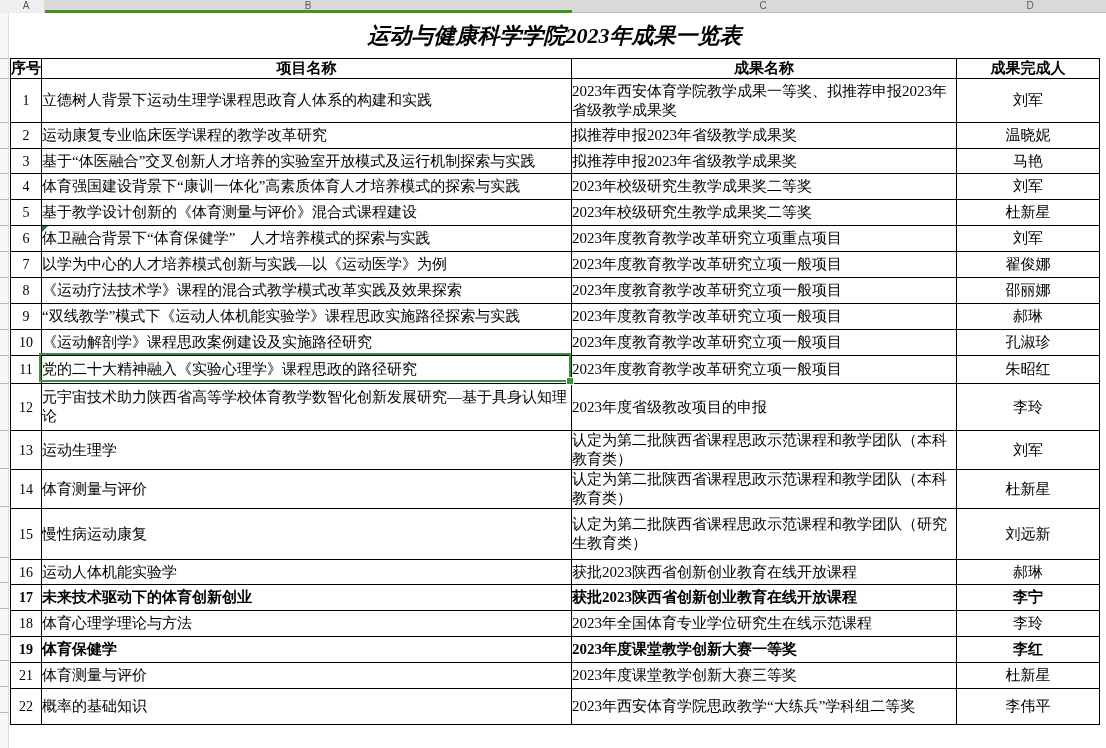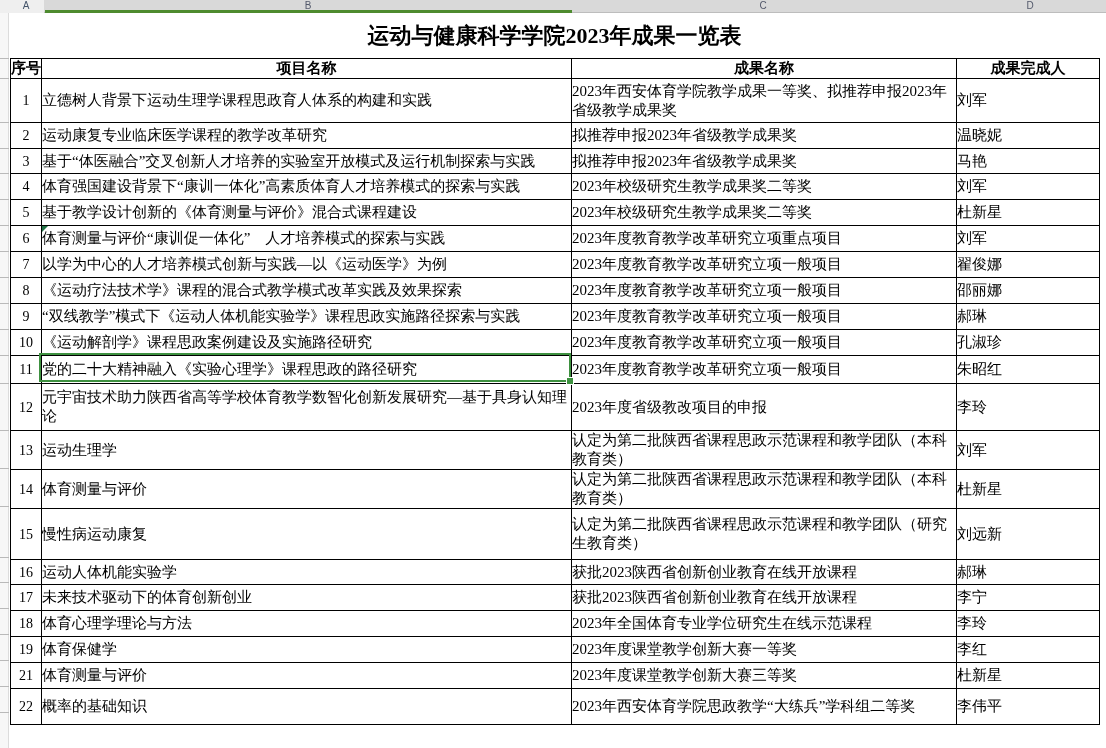--- a/index.html
+++ b/index.html
@@ -18,36 +18,36 @@
   .col-letter.c{left:748px;}
   .col-letter.d{left:1015px;}
   .col-b-underline{position:absolute;left:45px;top:10px;width:527px;height:3px;}
   
   .row-strip{position:absolute;left:0;top:13px;width:9px;height:735px;background:#f7f7f7;border-right:1px solid #dcdcdc;box-sizing:border-box;}
   .row-strip .sep{position:absolute;left:0;width:9px;height:1px;background:#b9b9b9;}
   
   .sheet-title{
     position:absolute;left:10px;top:13px;width:1089px;height:45px;
     line-height:45px;text-align:center;font-weight:bold;font-size:22px;
-    white-space:nowrap;overflow:hidden;
+    white-space:nowrap;overflow:hidden;font-style:italic;
   }
   
   table.results{
     position:absolute;left:10px;top:58px;width:1089px;
     border-collapse:collapse;table-layout:fixed;
     font-size:15px;
   }
   table.results td,table.results th{
     border:1px solid #000;overflow:hidden;vertical-align:middle;
     line-height:19px;box-sizing:border-box;padding:0;
   }
   table.results th{font-weight:bold;text-align:center;font-size:15px;}
   td.c-num{text-align:center;font-size:14px;}
   td.c-proj,td.c-ach{text-align:left;padding:0 2px 0 3px;}
-  td.c-per{text-align:left;padding:0 2px 0 4px;white-space:nowrap;}
+  td.c-per{text-align:center;padding:0 2px 0 4px;white-space:nowrap;}
   
   .sel-box{position:absolute;left:39px;top:353px;width:532px;height:29px;border:2.5px solid #3e9140;box-sizing:border-box;pointer-events:none;}
   .fill-handle{position:absolute;right:-5px;bottom:-5px;width:6px;height:6px;background:#3e9140;border:1px solid #fff;pointer-events:auto;}
   
   .err-tri{position:absolute;left:42px;top:226px;width:0;height:0;border-top:6px solid #217346;border-right:6px solid transparent;}
 </style>
 </head>
 <body>
 
 <div class="col-bar">
@@ -128,21 +128,21 @@
         <td class="c-per">刘军</td>
       </tr>
       <tr style="height: 26px;">
         <td class="c-num">5</td>
         <td class="c-proj">基于教学设计创新的《体育测量与评价》混合式课程建设</td>
         <td class="c-ach">2023年校级研究生教学成果奖二等奖</td>
         <td class="c-per">杜新星</td>
       </tr>
       <tr style="height: 26px;">
         <td class="c-num">6</td>
-        <td class="c-proj">体育测量与评价“康训促一体化”　人才培养模式的探索与实践</td>
+        <td class="c-proj">体卫融合背景下“体育保健学”　人才培养模式的探索与实践</td>
         <td class="c-ach">2023年度教育教学改革研究立项重点项目</td>
         <td class="c-per">刘军</td>
       </tr>
       <tr style="height: 26px;">
         <td class="c-num">7</td>
         <td class="c-proj">以学为中心的人才培养模式创新与实践—以《运动医学》为例</td>
         <td class="c-ach">2023年度教育教学改革研究立项一般项目</td>
         <td class="c-per">翟俊娜</td>
       </tr>
       <tr style="height: 26px;">
@@ -192,33 +192,33 @@
         <td class="c-proj">慢性病运动康复</td>
         <td class="c-ach">认定为第二批陕西省课程思政示范课程和教学团队（研究生教育类）</td>
         <td class="c-per">刘远新</td>
       </tr>
       <tr style="height: 25px;">
         <td class="c-num">16</td>
         <td class="c-proj">运动人体机能实验学</td>
         <td class="c-ach">获批2023陕西省创新创业教育在线开放课程</td>
         <td class="c-per">郝琳</td>
       </tr>
-      <tr style="height: 26px;">
+      <tr style="height: 26px; font-weight: bold;">
         <td class="c-num">17</td>
         <td class="c-proj">未来技术驱动下的体育创新创业</td>
         <td class="c-ach">获批2023陕西省创新创业教育在线开放课程</td>
         <td class="c-per">李宁</td>
       </tr>
       <tr style="height: 26px; padding-left: 16px;">
         <td class="c-num">18</td>
         <td class="c-proj">体育心理学理论与方法</td>
         <td class="c-ach">2023年全国体育专业学位研究生在线示范课程</td>
         <td class="c-per">李玲</td>
       </tr>
-      <tr style="height: 26px;">
+      <tr style="height: 26px; font-weight: bold;">
         <td class="c-num">19</td>
         <td class="c-proj">体育保健学</td>
         <td class="c-ach">2023年度课堂教学创新大赛一等奖</td>
         <td class="c-per">李红</td>
       </tr>
       <tr style="height: 26px;">
         <td class="c-num">21</td>
         <td class="c-proj">体育测量与评价</td>
         <td class="c-ach">2023年度课堂教学创新大赛三等奖</td>
         <td class="c-per">杜新星</td>

